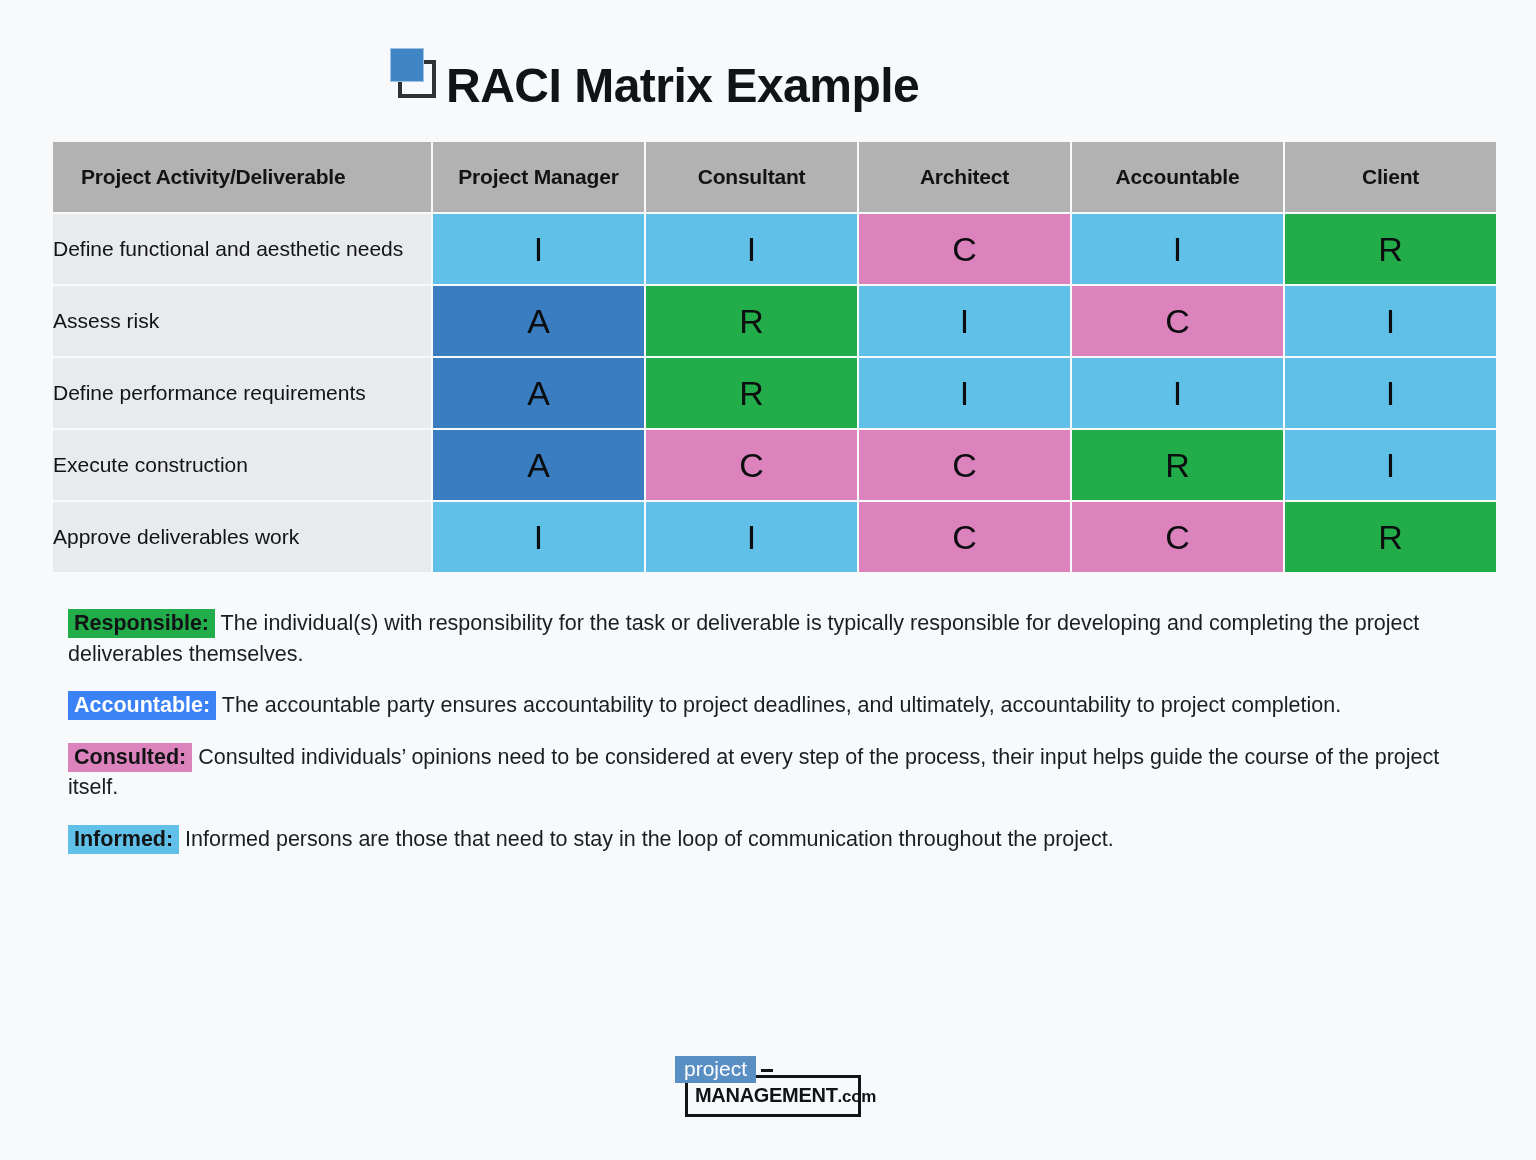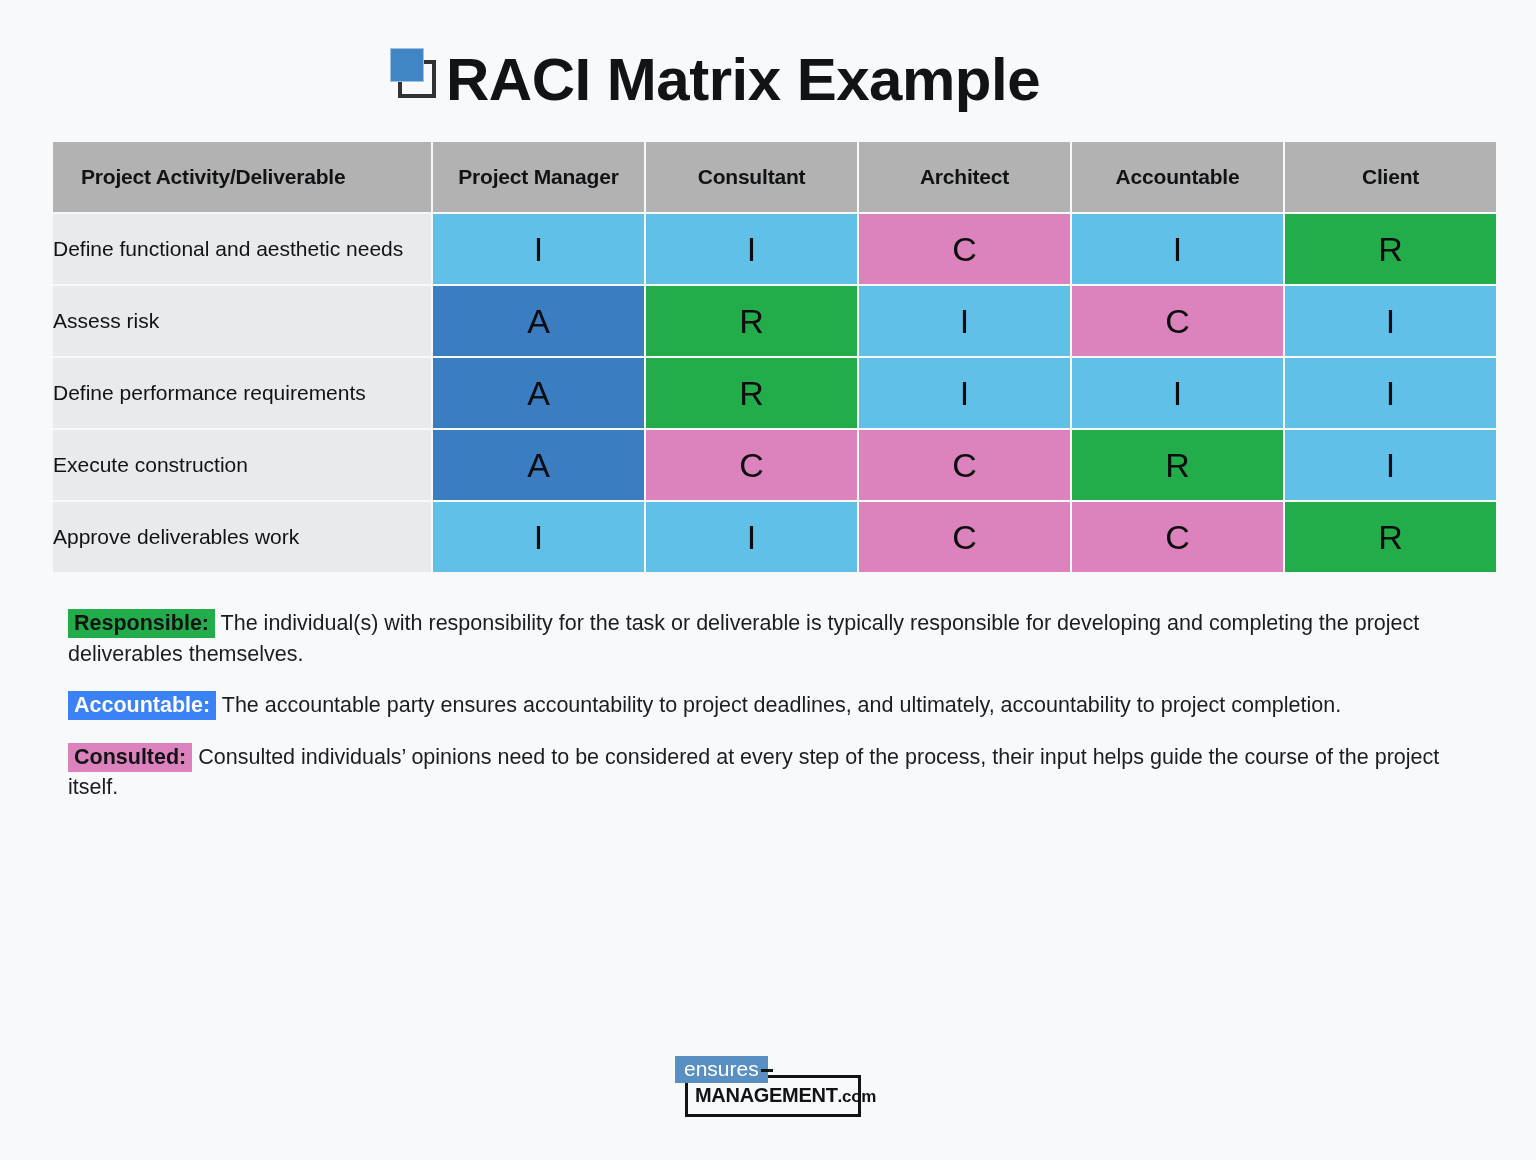--- a/index.html
+++ b/index.html
@@ -50,21 +50,21 @@
     position: absolute;
     left: 6px;
     top: 2px;
     width: 34px;
     height: 34px;
     background: #4186c4;
     border: 1px solid #9dc2e2;
     box-sizing: border-box;
   }
   .page-title {
-    font-size: 60px;
+    font-size: 48px;
     font-weight: bold;
     color: #111315;
     letter-spacing: -0.5px;
     line-height: 1;
     margin-left: 6px;
     white-space: nowrap;
   }
 
   
   .matrix-wrap {
@@ -282,24 +282,25 @@
             <td class="raci-cell R">R</td>
           </tr>
         </tbody>
     </table>
   </div>
 
   <div class="legend" id="legend-list">
       <div class="legend-item"><span class="legend-tag resp">Responsible:</span><span class="legend-text"> The individual(s) with responsibility for the task or deliverable is typically responsible for developing and completing the project deliverables themselves.</span></div>
       <div class="legend-item"><span class="legend-tag acct">Accountable:</span><span class="legend-text"> The accountable party ensures accountability to project deadlines, and ultimately, accountability to project completion.</span></div>
       <div class="legend-item"><span class="legend-tag cons">Consulted:</span><span class="legend-text"> Consulted individuals’ opinions need to be considered at every step of the process, their input helps guide the course of the project itself.</span></div>
+      <div class="legend-item"><span class="legend-tag info">Informed:</span><span class="legend-text"> Informed persons are those that need to stay in the loop of communication throughout the project.</span></div>
     </div>
 
   <div class="footer">
     <div class="pm-logo">
       <div class="logo-box"></div>
       <div class="logo-dash"></div>
-      <div class="logo-project">ensures</div>
+      <div class="logo-project">project</div>
       <div class="logo-mgmt"><span>MANAGEMENT</span><span class="dotcom">.com</span></div>
     </div>
   </div>
 
 </div>
 
 </body></html>

